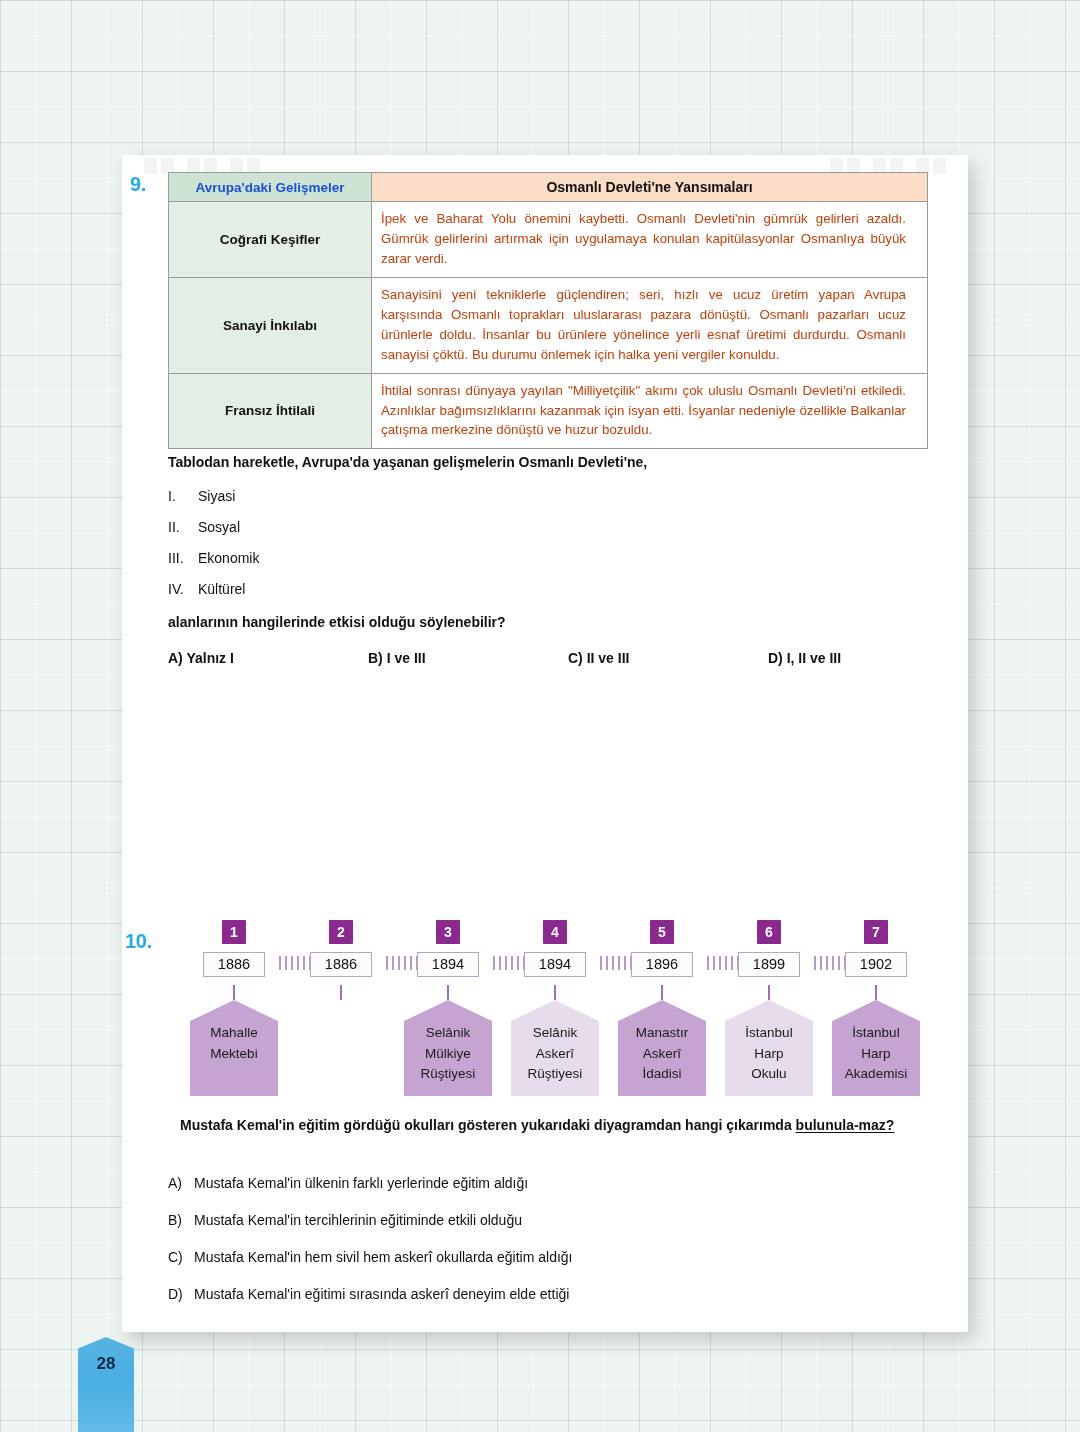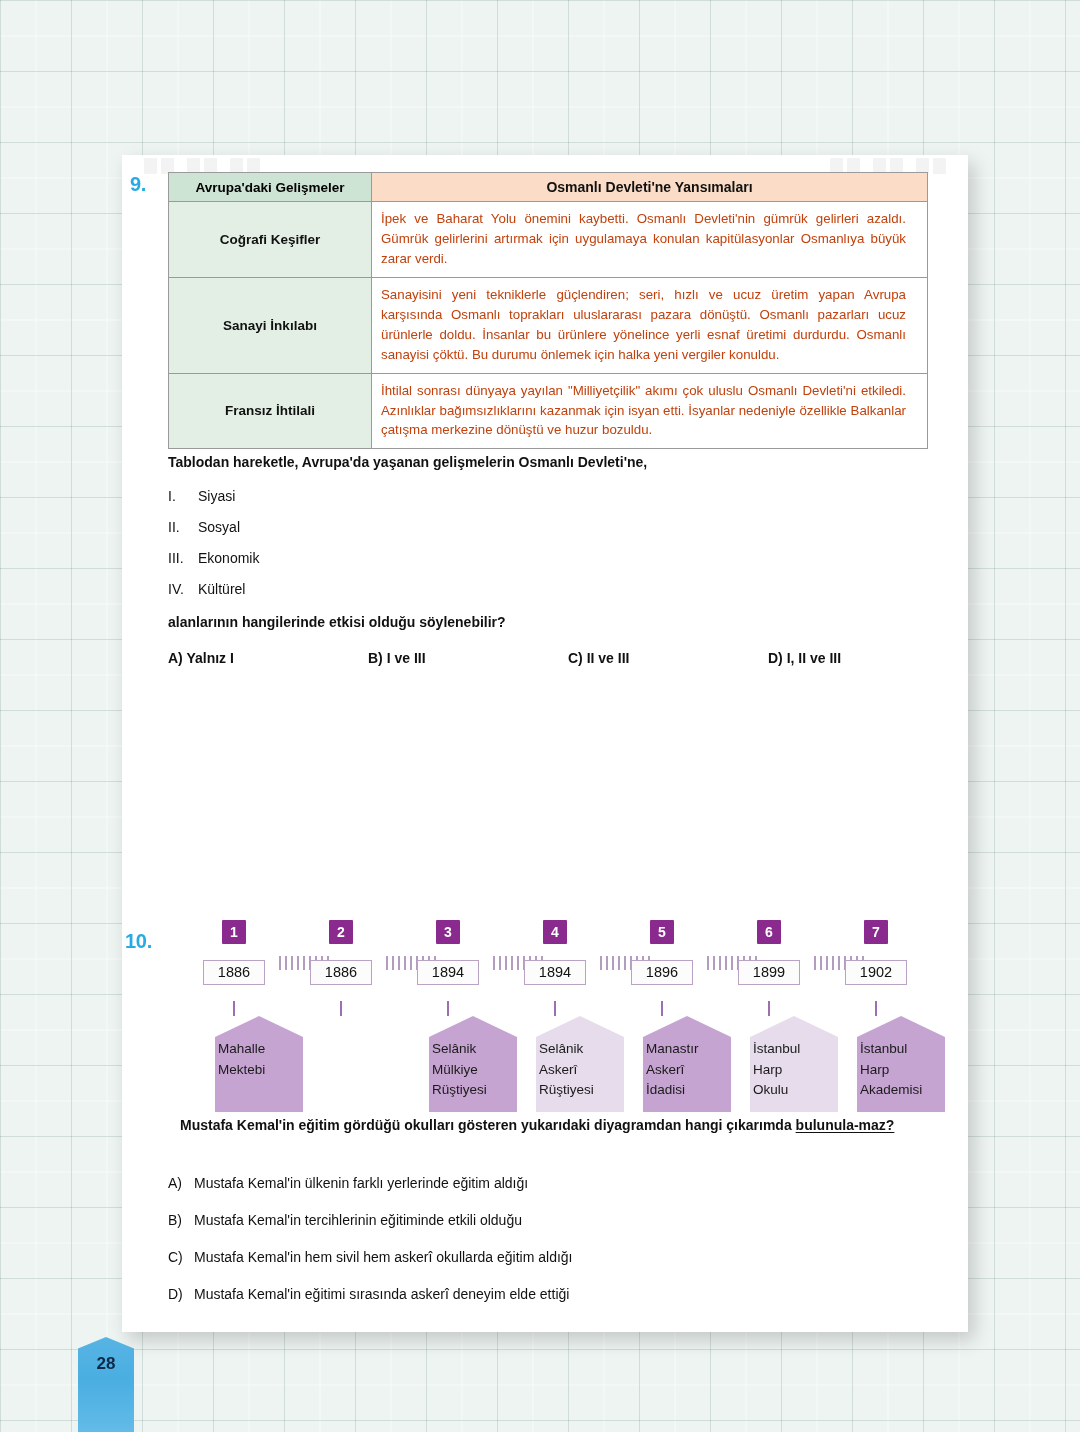--- a/index.html
+++ b/index.html
@@ -88,21 +88,21 @@
     table-layout: fixed;
   }
   #q9-table th, #q9-table td {
     border: 1px solid #9a9a9a;
     vertical-align: middle;
   }
   #q9-table th.head-left {
     background: #cde3d4;
     font-size: 13.5px;
     font-weight: bold;
-    color: #000000;
+    color: #1d4ed8;
     padding: 6px 8px;
     width: 186px;
     text-align: center;
   }
   #q9-table th.head-right {
     background: #fbdcc6;
     font-size: 14px;
     font-weight: bold;
     color: #111;
     padding: 6px 8px;
@@ -189,21 +189,21 @@
     color: #ffffff;
     font-size: 14px;
     font-weight: bold;
     line-height: 24px;
     text-align: center;
     margin: 0 auto 3px auto;
     border-radius: 1px;
   }
   .tl-year {
     width: 62px;
-    margin: 16px auto;
+    margin: 8px auto;
     background: #fcfcfd;
     border: 1px solid #b9a3c4;
     color: #111;
     font-size: 14.5px;
     text-align: center;
     padding: 3px 0 4px 0;
     box-sizing: border-box;
   }
   .tl-stem {
     width: 2px;
@@ -211,23 +211,23 @@
     background: #9d6fae;
     margin: 0 auto;
   }
   .tl-pent {
     width: 88px;
     min-height: 96px;
     clip-path: polygon(0 22%, 50% 0, 100% 22%, 100% 100%, 0 100%);
     color: #1a1a1a;
     font-size: 13.5px;
     line-height: 1.52;
+    text-align: center;
     padding: 23px 3px 8px 3px;
     box-sizing: border-box;
-    margin-left: 25px;
   }
   .tl-pent.dark  { background: #c6a4d2; }
   .tl-pent.light { background: #e6dcec; }
 
   
   .tl-conn {
     position: absolute;
     top: 36px;
     height: 14px;
     background-image: repeating-linear-gradient(

